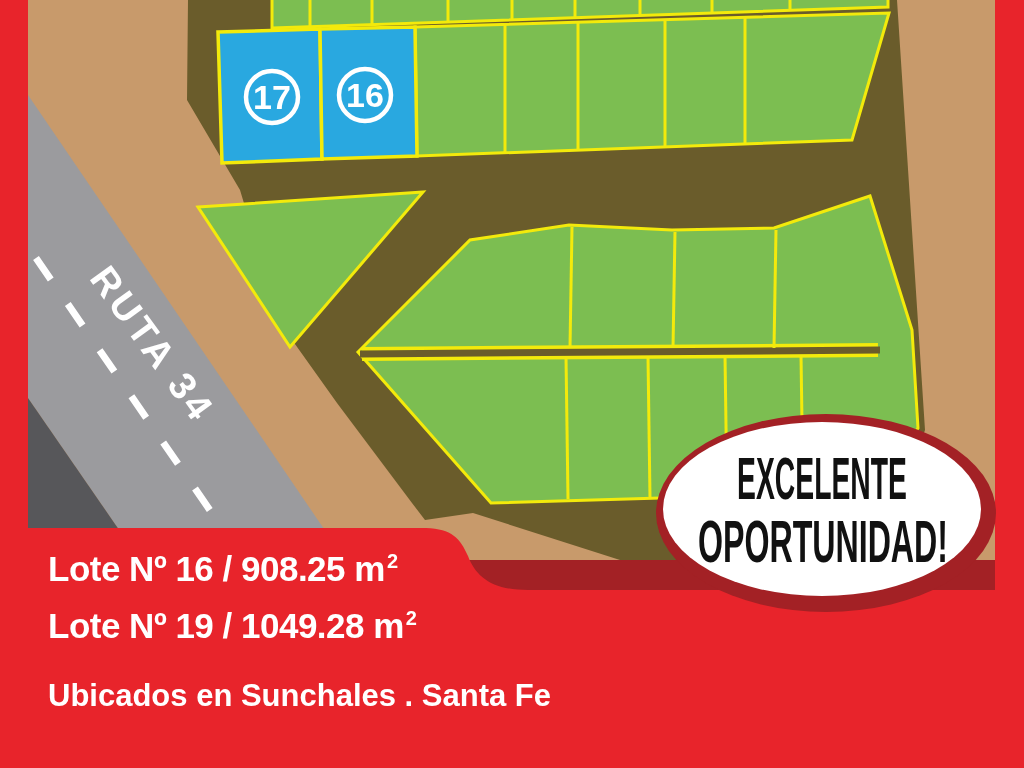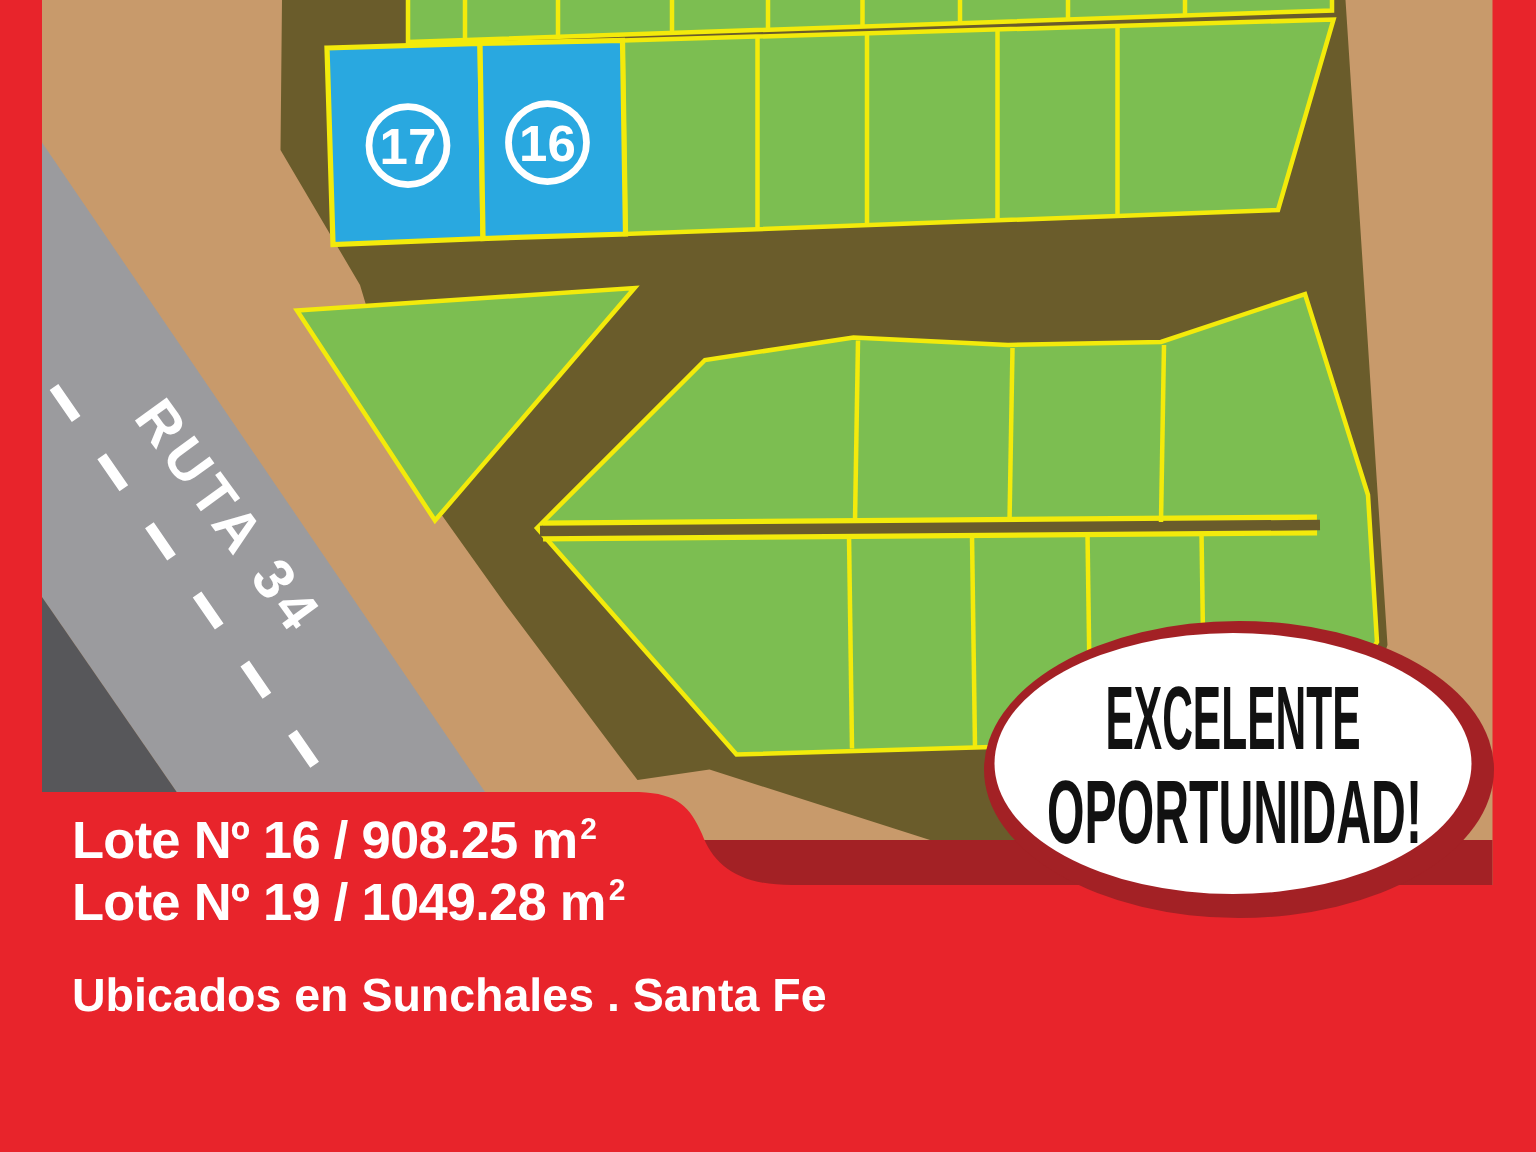--- a/index.html
+++ b/index.html
@@ -11,21 +11,21 @@
   .canvas{
     position:relative;width:1024px;height:768px;
     background:#E8242B;overflow:hidden;
   }
   .map-svg{position:absolute;left:0;top:0;width:1024px;height:768px;display:block;}
 
   .details{
     position:absolute;left:48px;top:543px;width:930px;color:#ffffff;
   }
   .area-line{
-    font-weight:bold;font-size:35px;line-height:36px;letter-spacing:-0.5px;
+    font-weight:bold;font-size:35px;line-height:52px;letter-spacing:-0.5px;
     white-space:nowrap;
   }
   .area-line .sup{
     font-size:20px;position:relative;top:-13px;margin-left:2px;font-weight:bold;
   }
   .description{
     margin-top:9px;color:#FBF1E4;font-size:28px;line-height:37px;font-weight:400;
     letter-spacing:0.2px;white-space:nowrap;
   }
   .location{

